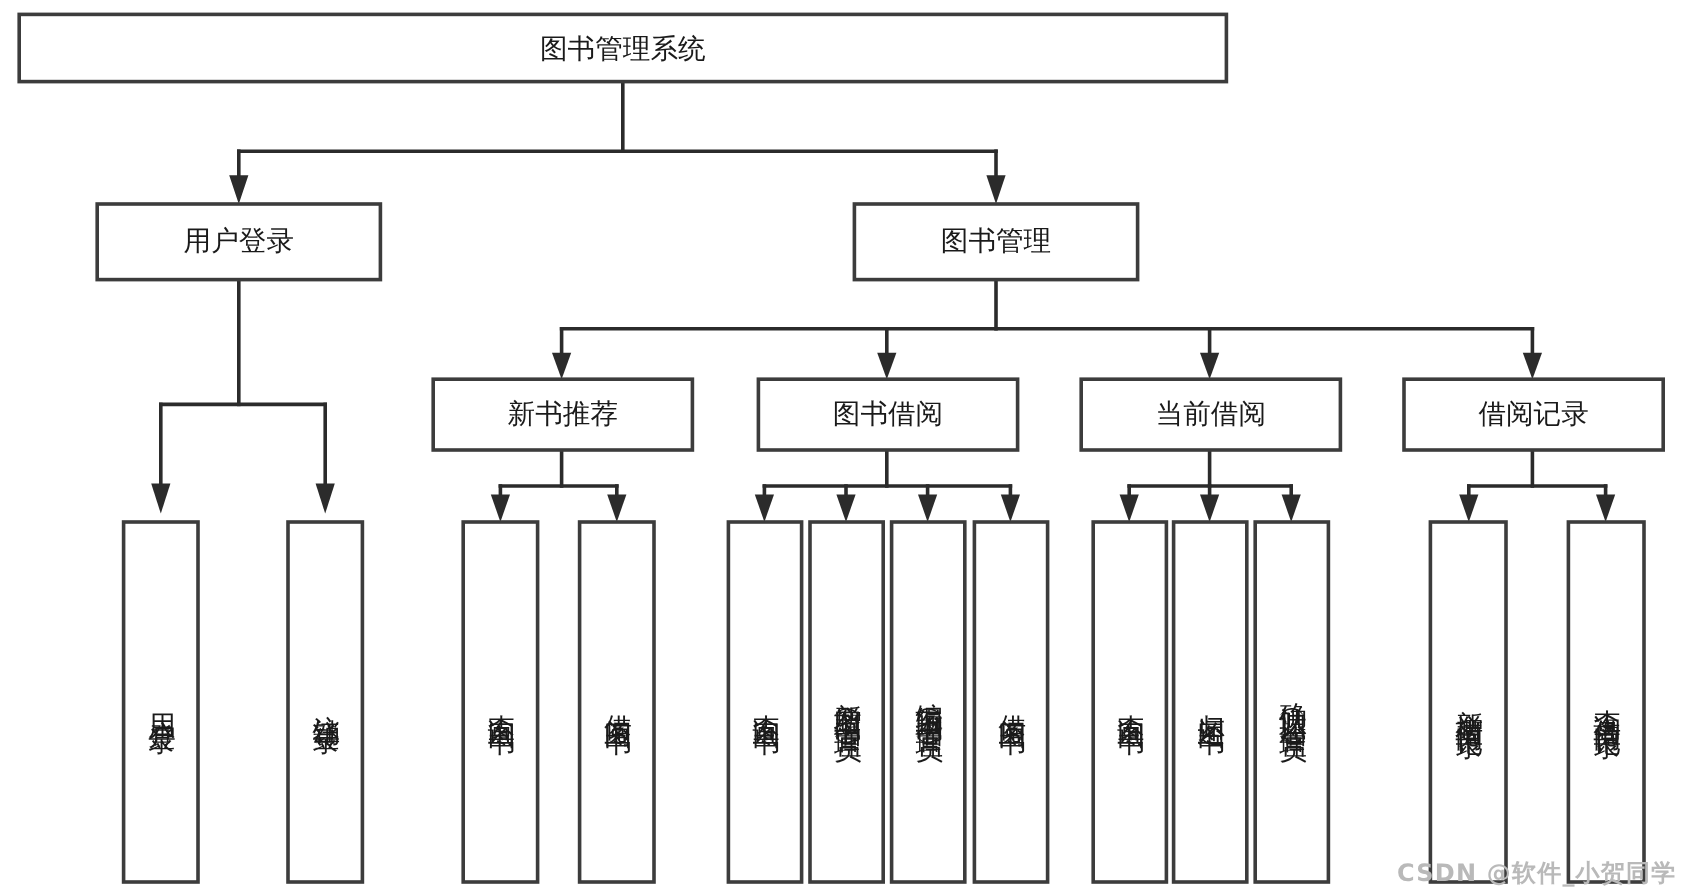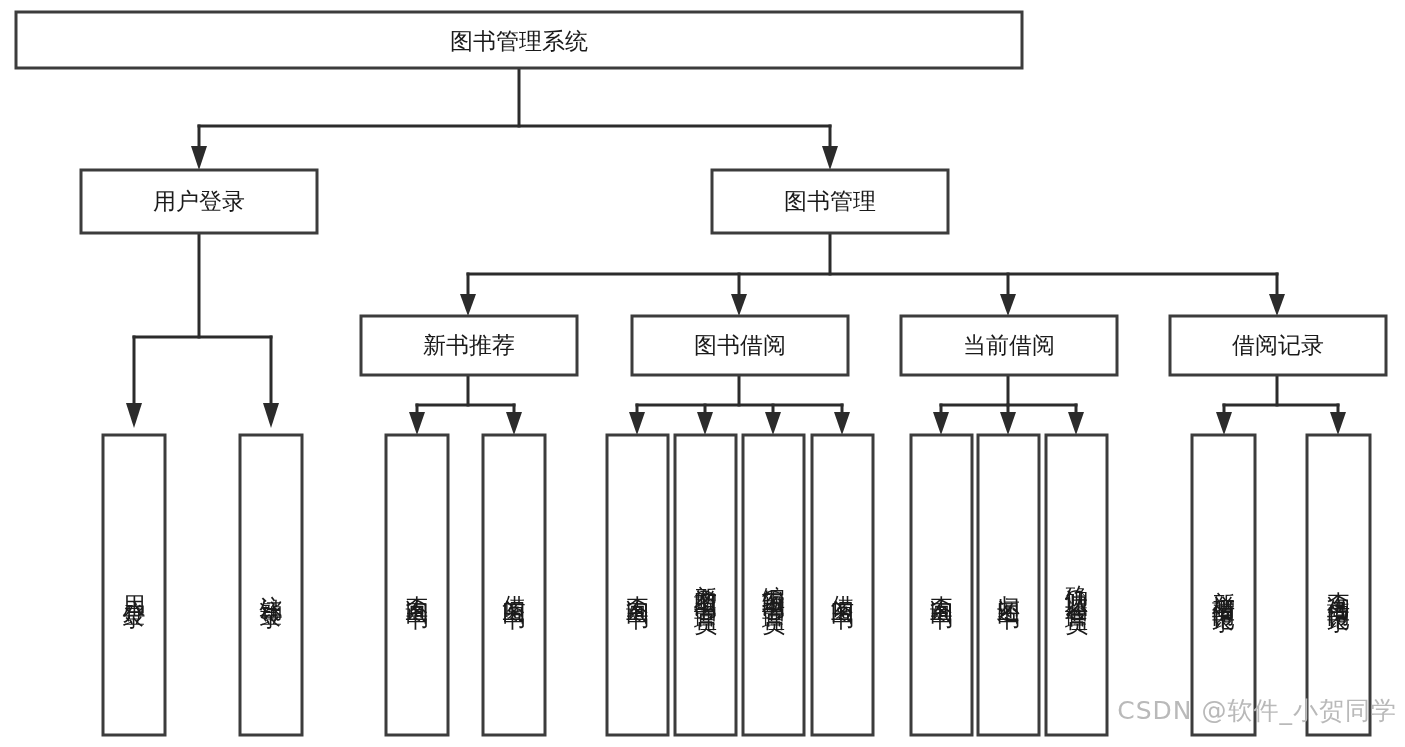--- a/index.html
+++ b/index.html
@@ -59,27 +59,28 @@
     font-size: 23px;
     line-height: 1.0;
     letter-spacing: 4px;
     color: #1a1a1a;
     pointer-events: none;
     white-space: nowrap;
   }
   .watermark {
     position: absolute;
     right: 8px;
-    bottom: 14px;
-    font-family: "DejaVu Sans", "Liberation Sans", sans-serif;
-    font-size: 25px;
+    bottom: 0;
+    font-family: "DejaVu Sans", "Liberation Sans", sans-serif;
+    font-size: 20px;
     color: #b9b9b9;
     letter-spacing: 1px;
     white-space: nowrap;
     user-select: none;
+    font-weight: bold;
   }
 </style>
 </head>
 <body>
 
 <div id="diagram-root">
 
   <svg class="diagram-svg" viewBox="0 0 1405 747" xmlns="http://www.w3.org/2000/svg">
 
     <g>

